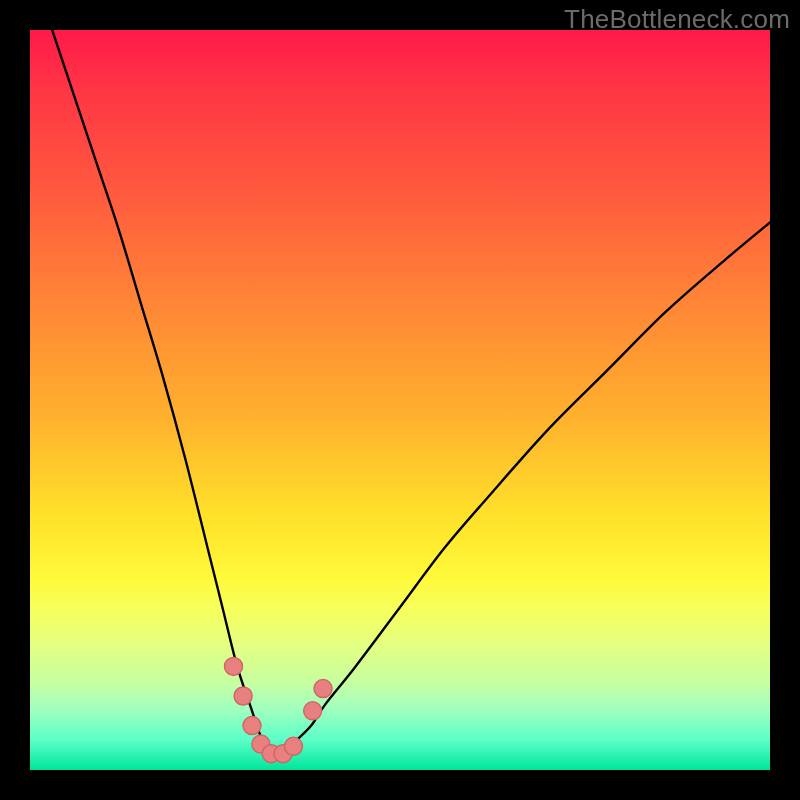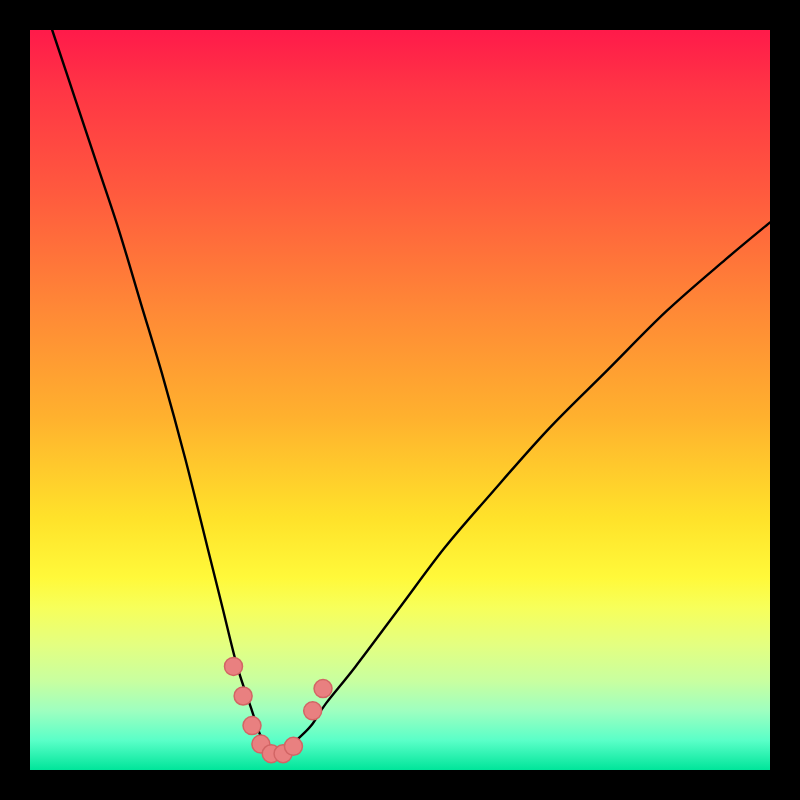--- a/index.html
+++ b/index.html
@@ -68,20 +68,21 @@
     width: 740px;
     height: 740px;
     z-index: 5;
   }
 </style>
 </head>
 <body>
 
 <div class="frame">
 
+  <div class="watermark">TheBottleneck.com</div>
 
   <div class="plot">
     <div class="gradient-bg"></div>
     <svg class="curve" viewBox="0 0 740 740" preserveAspectRatio="none">
       <path id="curve-path" fill="none" stroke="#000000" stroke-width="2.4" stroke-linecap="round" d="M 22.2 0 C 25.9 11.100000000000003, 37 44.40000000000002, 44.4 66.60000000000002 C 51.8 88.80000000000003, 59.199999999999996 111.00000000000004, 66.6 133.20000000000005 C 74 155.40000000000006, 81.39999999999999 176.36666666666673, 88.8 199.80000000000007 C 96.2 223.2333333333334, 103.6 249.13333333333335, 111 273.8 C 118.4 298.46666666666664, 125.79999999999998 321.9, 133.2 347.79999999999995 C 140.6 373.69999999999993, 148 400.8333333333333, 155.4 429.2 C 162.8 457.56666666666666, 171.43333333333334 493.3333333333333, 177.6 518 C 183.76666666666665 542.6666666666666, 187.46666666666667 557.4666666666667, 192.4 577.2 C 197.33333333333334 596.9333333333334, 202.26666666666668 619.1333333333333, 207.20000000000002 636.4 C 212.13333333333335 653.6666666666666, 218.3 669.6999999999999, 222 680.8 C 225.7 691.9, 226.93333333333334 696.8333333333334, 229.4 703 C 231.86666666666667 709.1666666666666, 234.33333333333334 714.0999999999999, 236.8 717.8 C 239.26666666666668 721.5, 241.73333333333335 723.9666666666667, 244.20000000000002 725.2 C 246.66666666666669 726.4333333333334, 249.13333333333335 726.4333333333334, 251.60000000000002 725.2 C 254.0666666666667 723.9666666666667, 256.53333333333336 720.2666666666667, 259 717.8 C 261.46666666666664 715.3333333333333, 262.7 714.0999999999999, 266.4 710.4 C 270.09999999999997 706.7, 276.26666666666665 701.7666666666667, 281.2 695.6 C 286.1333333333333 689.4333333333334, 288.6 683.2666666666667, 296 673.4 C 303.4 663.5333333333333, 313.2666666666667 652.4333333333333, 325.6 636.4 C 337.93333333333334 620.3666666666667, 355.2 596.9333333333334, 370 577.2 C 384.8 557.4666666666667, 399.6 536.5, 414.40000000000003 518 C 429.20000000000005 499.5, 441.53333333333336 485.93333333333334, 458.8 466.2 C 476.06666666666666 446.46666666666664, 498.26666666666665 420.5666666666666, 518 399.59999999999997 C 537.7333333333333 378.6333333333333, 557.4666666666667 360.1333333333333, 577.2 340.4 C 596.9333333333334 320.66666666666663, 616.6666666666666 299.7, 636.4 281.2 C 656.1333333333333 262.7, 678.3333333333333 244.20000000000005, 695.5999999999999 229.40000000000003 C 712.8666666666666 214.60000000000002, 732.6 198.56666666666666, 740 192.39999999999998"></path>
       <g id="dots-group">
           <circle cx="203.50000000000003" cy="636.4" r="9" fill="#e98080" stroke="#d26565" stroke-width="1.5"></circle>
           <circle cx="213.12000000000003" cy="666" r="9" fill="#e98080" stroke="#d26565" stroke-width="1.5"></circle>
           <circle cx="222" cy="695.6" r="9" fill="#e98080" stroke="#d26565" stroke-width="1.5"></circle>
           <circle cx="230.88" cy="714.1" r="9" fill="#e98080" stroke="#d26565" stroke-width="1.5"></circle>

